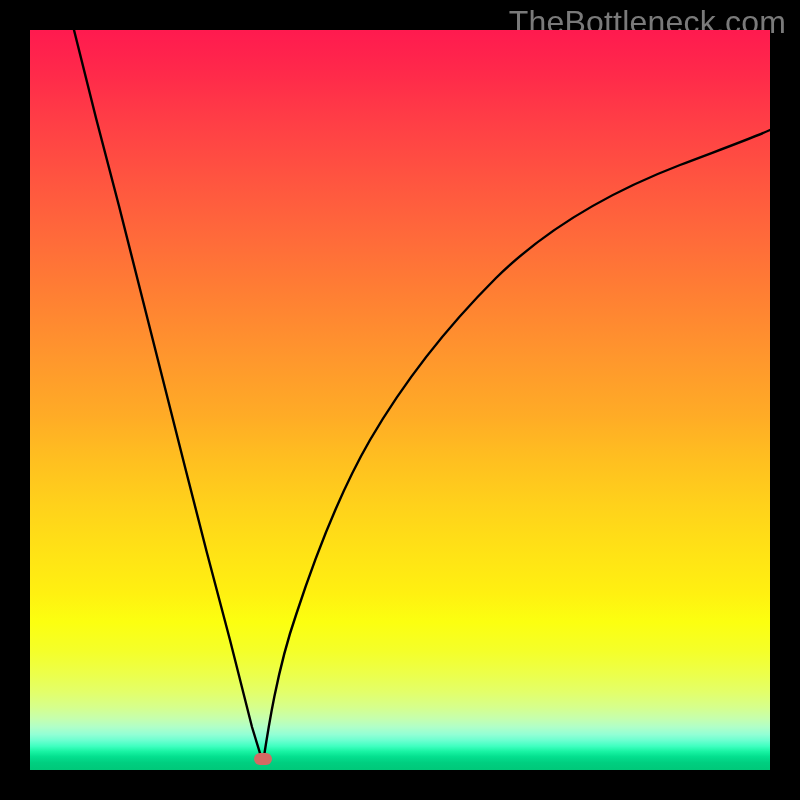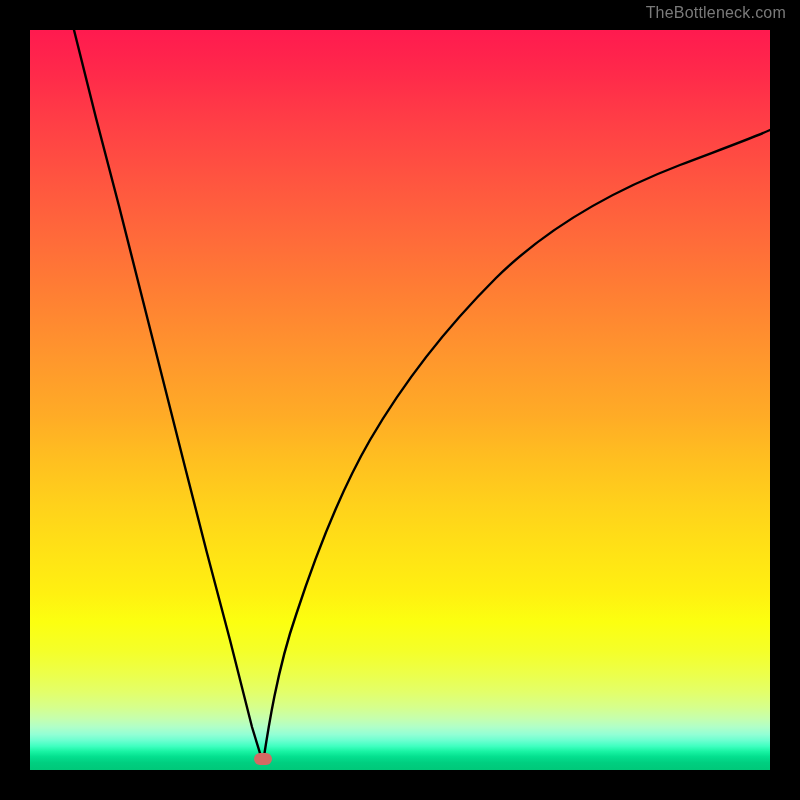--- a/index.html
+++ b/index.html
@@ -15,21 +15,21 @@
     position: relative;
     width: 800px;
     height: 800px;
     background: #000;
   }
   .watermark {
     position: absolute;
     top: 4px;
     right: 14px;
     color: #7a7a7a;
-    font-size: 16px;
+    font-size: 32px;
     font-weight: 400;
     letter-spacing: 0.2px;
     font-family: Arial, Helvetica, sans-serif;
   }
   .plot-area {
     position: absolute;
     left: 30px;
     top: 30px;
     width: 740px;
     height: 740px;

